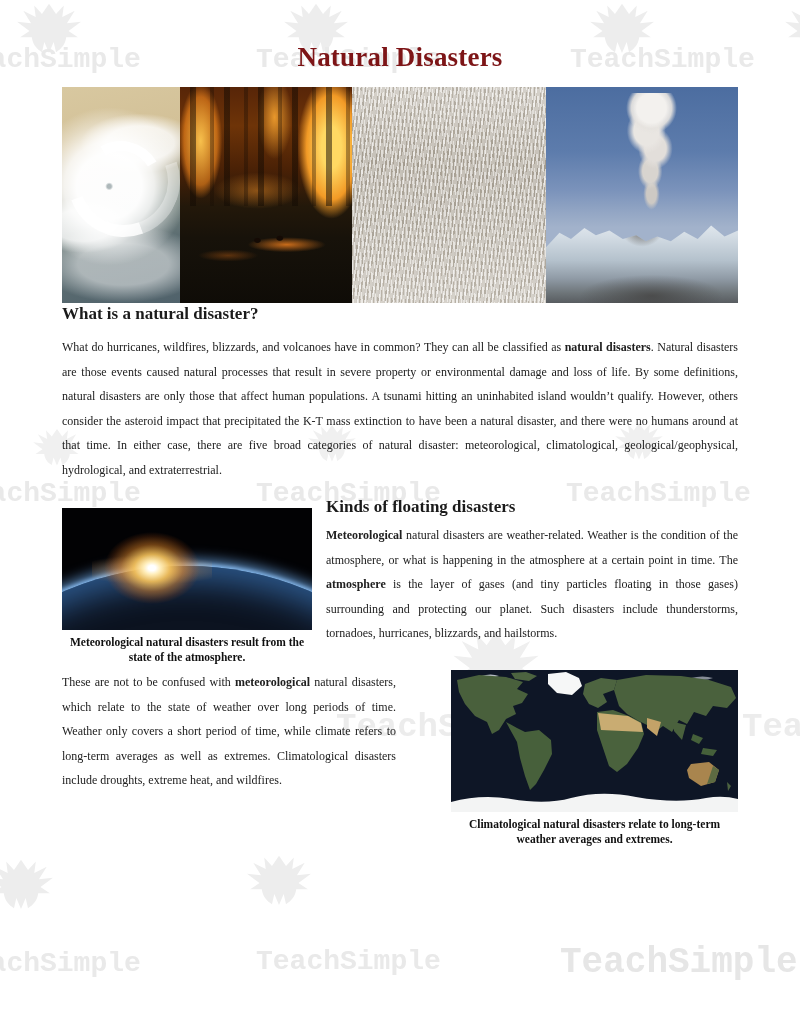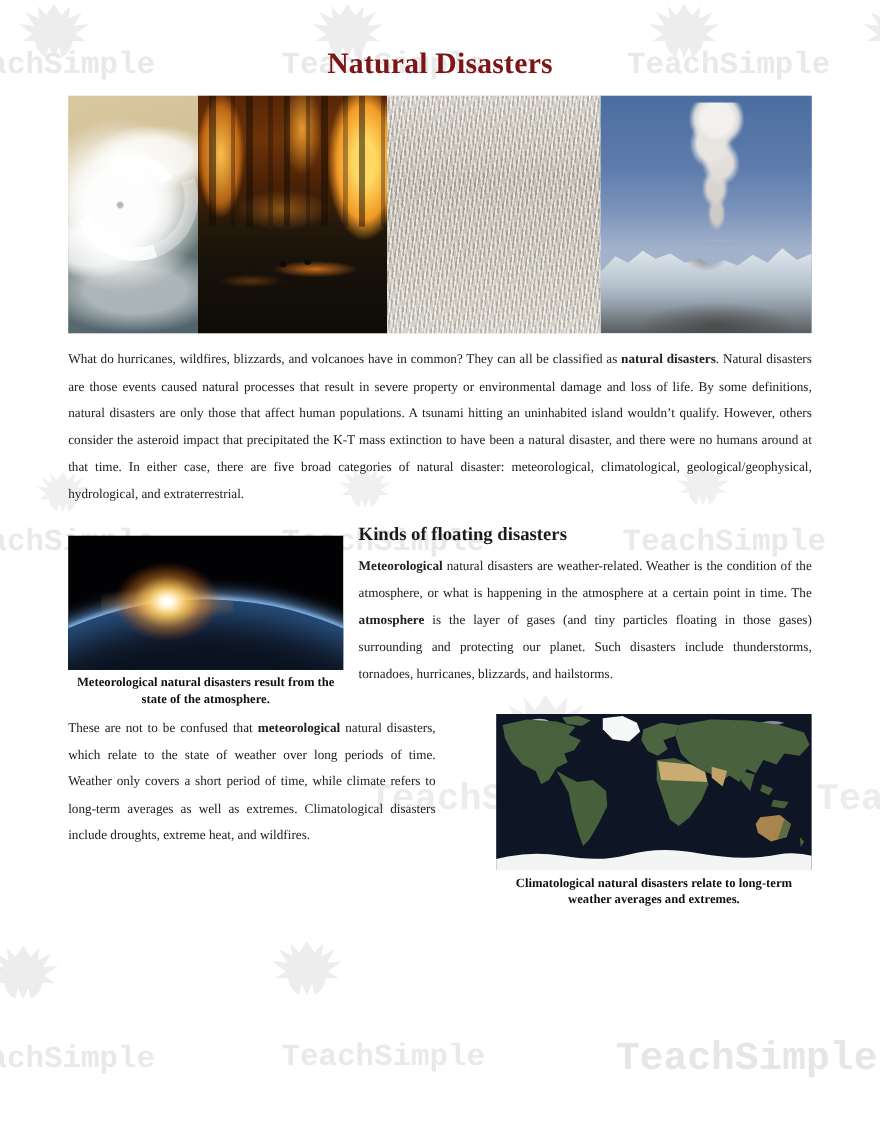--- a/index.html
+++ b/index.html
@@ -188,20 +188,21 @@
     <div class="photo-strip">
       <div class="photo hurricane"></div>
       <div class="photo wildfire"></div>
       <div class="photo blizzard"></div>
       <div class="photo volcano">
         <div class="plume"></div>
         <div class="mountain"></div>
       </div>
     </div>
 
+    <h2 class="sec h-intro">What is a natural disaster?</h2>
 
     <p class="para"><span>What do hurricanes, wildfires, blizzards, and volcanoes have in common? They can all be classified as </span><b>natural disasters</b><span>. Natural disasters are those events caused natural processes that result in severe property or environmental damage and loss of life. By some definitions, natural disasters are only those that affect human populations. A tsunami hitting an uninhabited island wouldn’t qualify. However, others consider the asteroid impact that precipitated the K-T mass extinction to have been a natural disaster, and there were no humans around at that time. In either case, there are five broad categories of natural disaster: meteorological, climatological, geological/geophysical, hydrological, and extraterrestrial.</span></p>
 
     <div class="section section-kinds">
       <figure class="fig-left" style="margin-left:0;">
         <div class="earth-photo">
           <div class="earth-limb"></div>
           <div class="earth-sun"></div>
         </div>
         <figcaption>Meteorological natural disasters result from the state of the atmosphere.</figcaption>
@@ -229,17 +230,17 @@
           <path d="M223 52 L235 55 L231 70 L223 61 Z" fill="#4a613d"></path>
           <path d="M242 64 L252 68 L248 74 L240 70 Z" fill="#45603a"></path>
           <path d="M252 78 L266 80 L262 86 L250 84 Z" fill="#45603a"></path>
           <path d="M240 94 L258 92 L268 100 L264 112 L250 116 L238 108 L236 100 Z" fill="#a9854e"></path>
           <path d="M262 96 L268 100 L264 112 L256 114 Z" fill="#5d6b42"></path>
           <path d="M276 112 L280 116 L277 121 Z" fill="#4c6340"></path>
           <path d="M0 132 Q30 124 60 129 Q95 135 120 128 Q150 120 185 127 Q225 134 255 128 Q272 125 287 129 L287 142 L0 142 Z" fill="#f3f4f4"></path>
         </svg>
         <figcaption>Climatological natural disasters relate to long-term weather averages and extremes.</figcaption>
       </figure>
-      <p class="para"><span>These are not to be confused that </span><b>meteorological</b><span> natural disasters, which relate to the state of weather over long periods of time. Weather only covers a short period of time, while climate refers to long-term averages as well as extremes. Climatological disasters include droughts, extreme heat, and wildfires.</span></p>
+      <p class="para"><span>These are not to be confused with </span><b>meteorological</b><span> natural disasters, which relate to the state of weather over long periods of time. Weather only covers a short period of time, while climate refers to long-term averages as well as extremes. Climatological disasters include droughts, extreme heat, and wildfires.</span></p>
     </div>
 
   </div>
 </div>
 
 </body></html>

